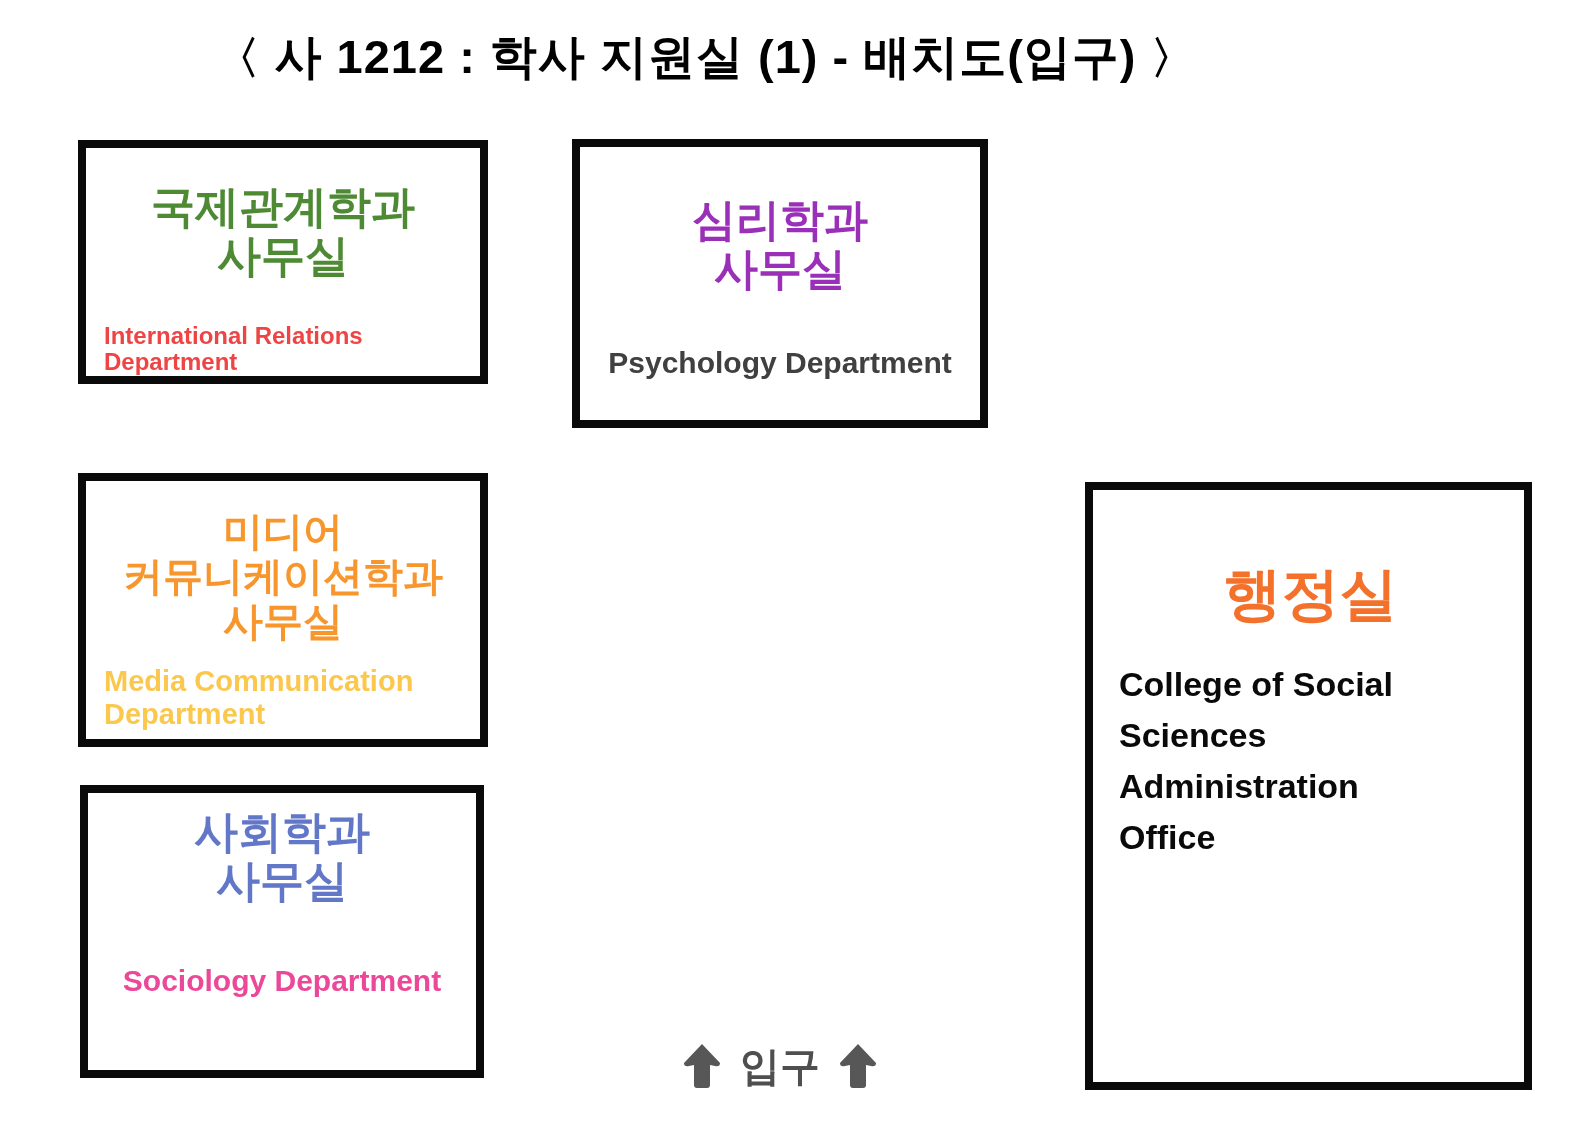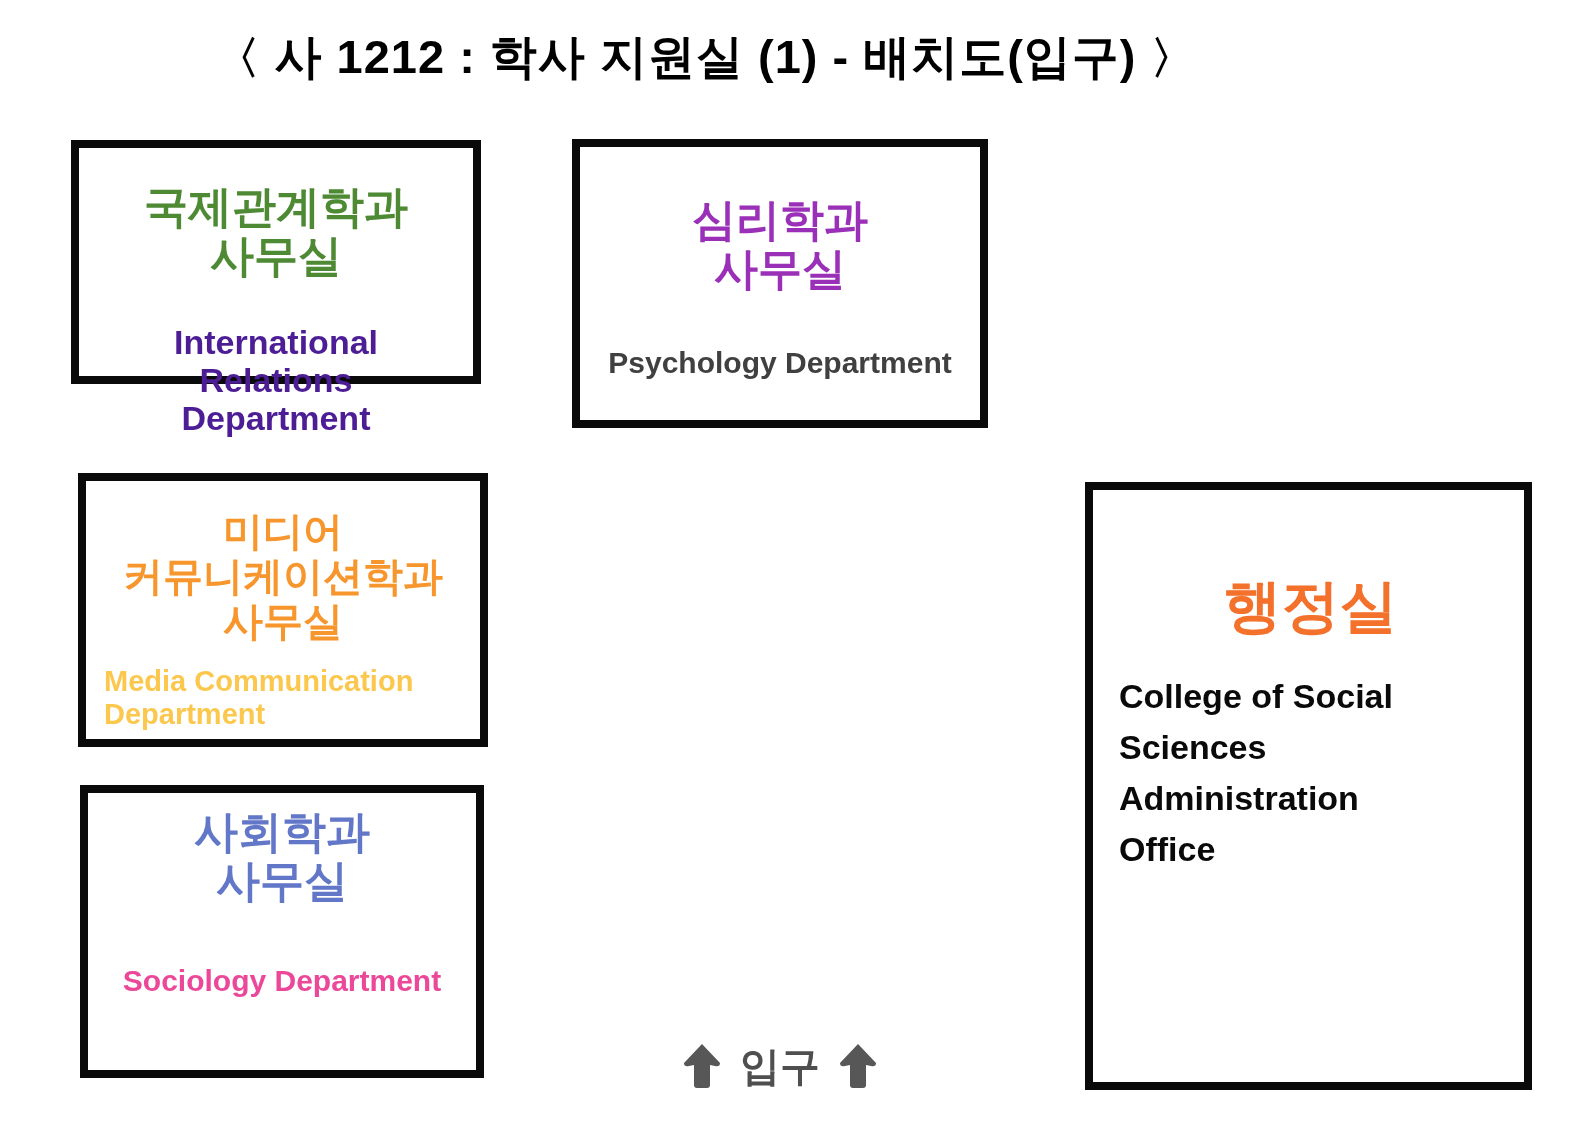--- a/index.html
+++ b/index.html
@@ -59,28 +59,28 @@
     text-align: center;
     white-space: pre-line;
   }
   .room-title-en {
     font-weight: 700;
     line-height: 1.12;
   }
 
   
   #box-international-relations {
-    left: 71px; top: 140px; width: 410px; height: 244px;
+    left: 78px; top: 140px; width: 410px; height: 244px;
   }
   #box-international-relations .room-inner { padding-top: 34px; }
   #box-international-relations .room-title-ko {
     color: #4e8a34; font-size: 44px;
   }
   #box-international-relations .room-title-en {
-    color: #4c1d95; font-size: 34px; text-align: center; margin-top: 42px;
+    color: #ef4444; font-size: 24px; text-align: left; margin-top: 42px;
   }
 
   
   #box-psychology {
     left: 572px; top: 139px; width: 416px; height: 289px;
   }
   #box-psychology .room-inner { padding-top: 48px; }
   #box-psychology .room-title-ko {
     color: #9b30b8; font-size: 44px;
   }
@@ -109,21 +109,21 @@
     color: #6277c8; font-size: 44px;
   }
   #box-sociology .room-title-en {
     color: #ec4899; font-size: 30px; text-align: center; margin-top: 58px;
   }
 
   
   #box-administration {
     left: 1085px; top: 482px; width: 447px; height: 608px;
   }
-  #box-administration .room-inner { padding: 0 22px 0 26px; margin-top: 12px; }
+  #box-administration .room-inner { padding: 0 22px 0 26px; }
   #box-administration .room-title-ko {
     color: #f4712c; font-size: 58px; margin-top: 72px;
   }
   #box-administration .admin-en {
     color: #0a0a0a; font-size: 34px; font-weight: 700;
     line-height: 1.5; margin-top: 32px; text-align: left;
   }
   #box-administration .admin-services {
     color: #0a0a0a; font-size: 30px; font-weight: 700;
     line-height: 1.25; margin-top: 42px; text-align: left;

